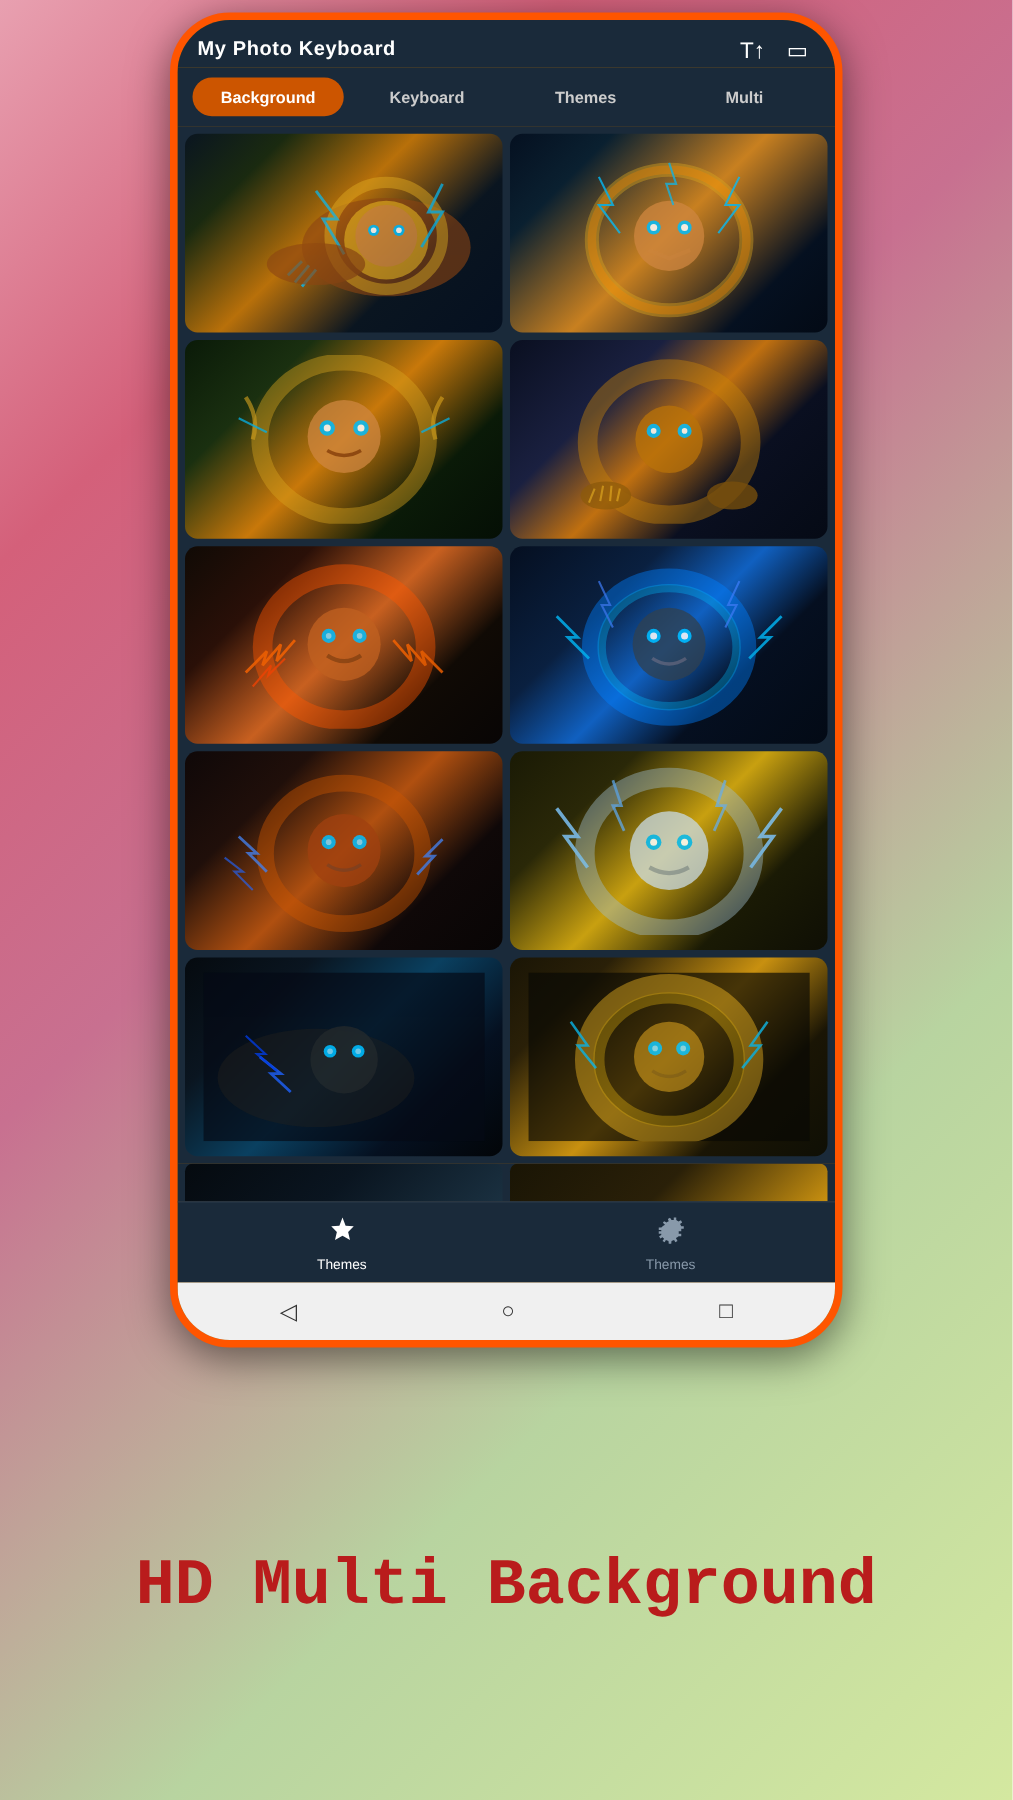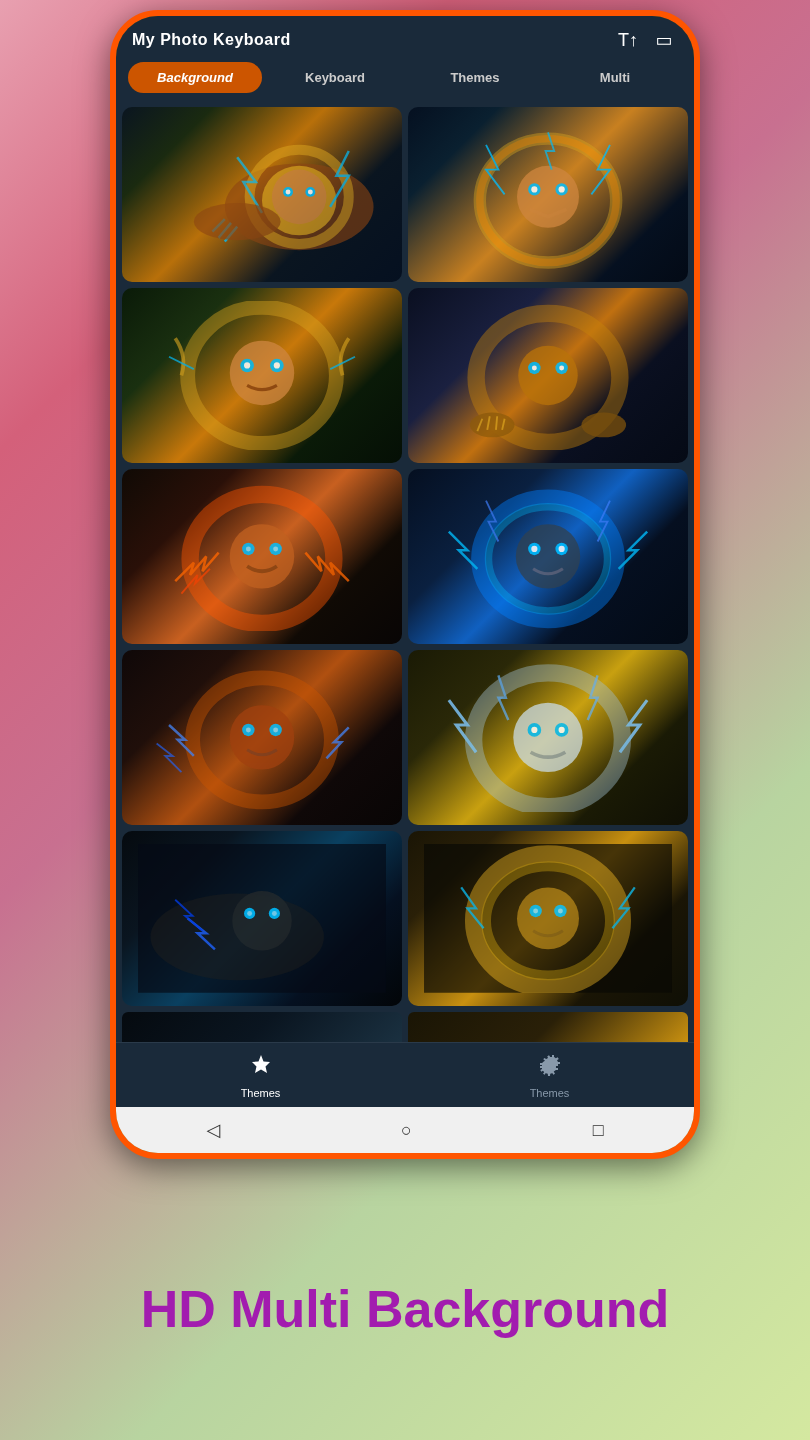--- a/index.html
+++ b/index.html
@@ -17,21 +17,21 @@
     .page-wrapper {
       width: 810px;
       height: 1440px;
       display: flex;
       flex-direction: column;
       align-items: center;
     }
 
     
     .phone-frame {
-      width: 590px;
+      width: 538px;
       margin-top: 10px;
       border-radius: 48px;
       border: 6px solid #ff5500;
       background: #a16207;
       overflow: hidden;
       box-shadow: 0 8px 32px rgba(0,0,0,0.5);
     }
 
     
     .app-header {
@@ -79,21 +79,20 @@
       border-radius: 20px;
       font-size: 13px;
       font-weight: 600;
       cursor: pointer;
       color: #cccccc;
     }
 
     .tab-item.active {
       background: #cc5500;
       color: #ffffff;
-      font-style: italic;
     }
 
     
     .image-grid {
       display: grid;
       grid-template-columns: 1fr 1fr;
       gap: 6px;
       padding: 6px;
       background: #1a2a3a;
     }
@@ -179,23 +178,24 @@
       flex: 1;
       display: flex;
       align-items: center;
       justify-content: center;
       padding: 40px 60px 20px 60px;
     }
 
     .hd-title {
       font-size: 52px;
       font-weight: 900;
-      color: #a21caf;
+      color: #b91c1c;
       text-align: center;
       line-height: 1.2;
+      font-family: Liberation Mono, monospace;
     }
 
     
     .partial-row {
       display: grid;
       grid-template-columns: 1fr 1fr;
       gap: 6px;
       padding: 0 6px 0 6px;
       background: #1a2a3a;
       height: 30px;

